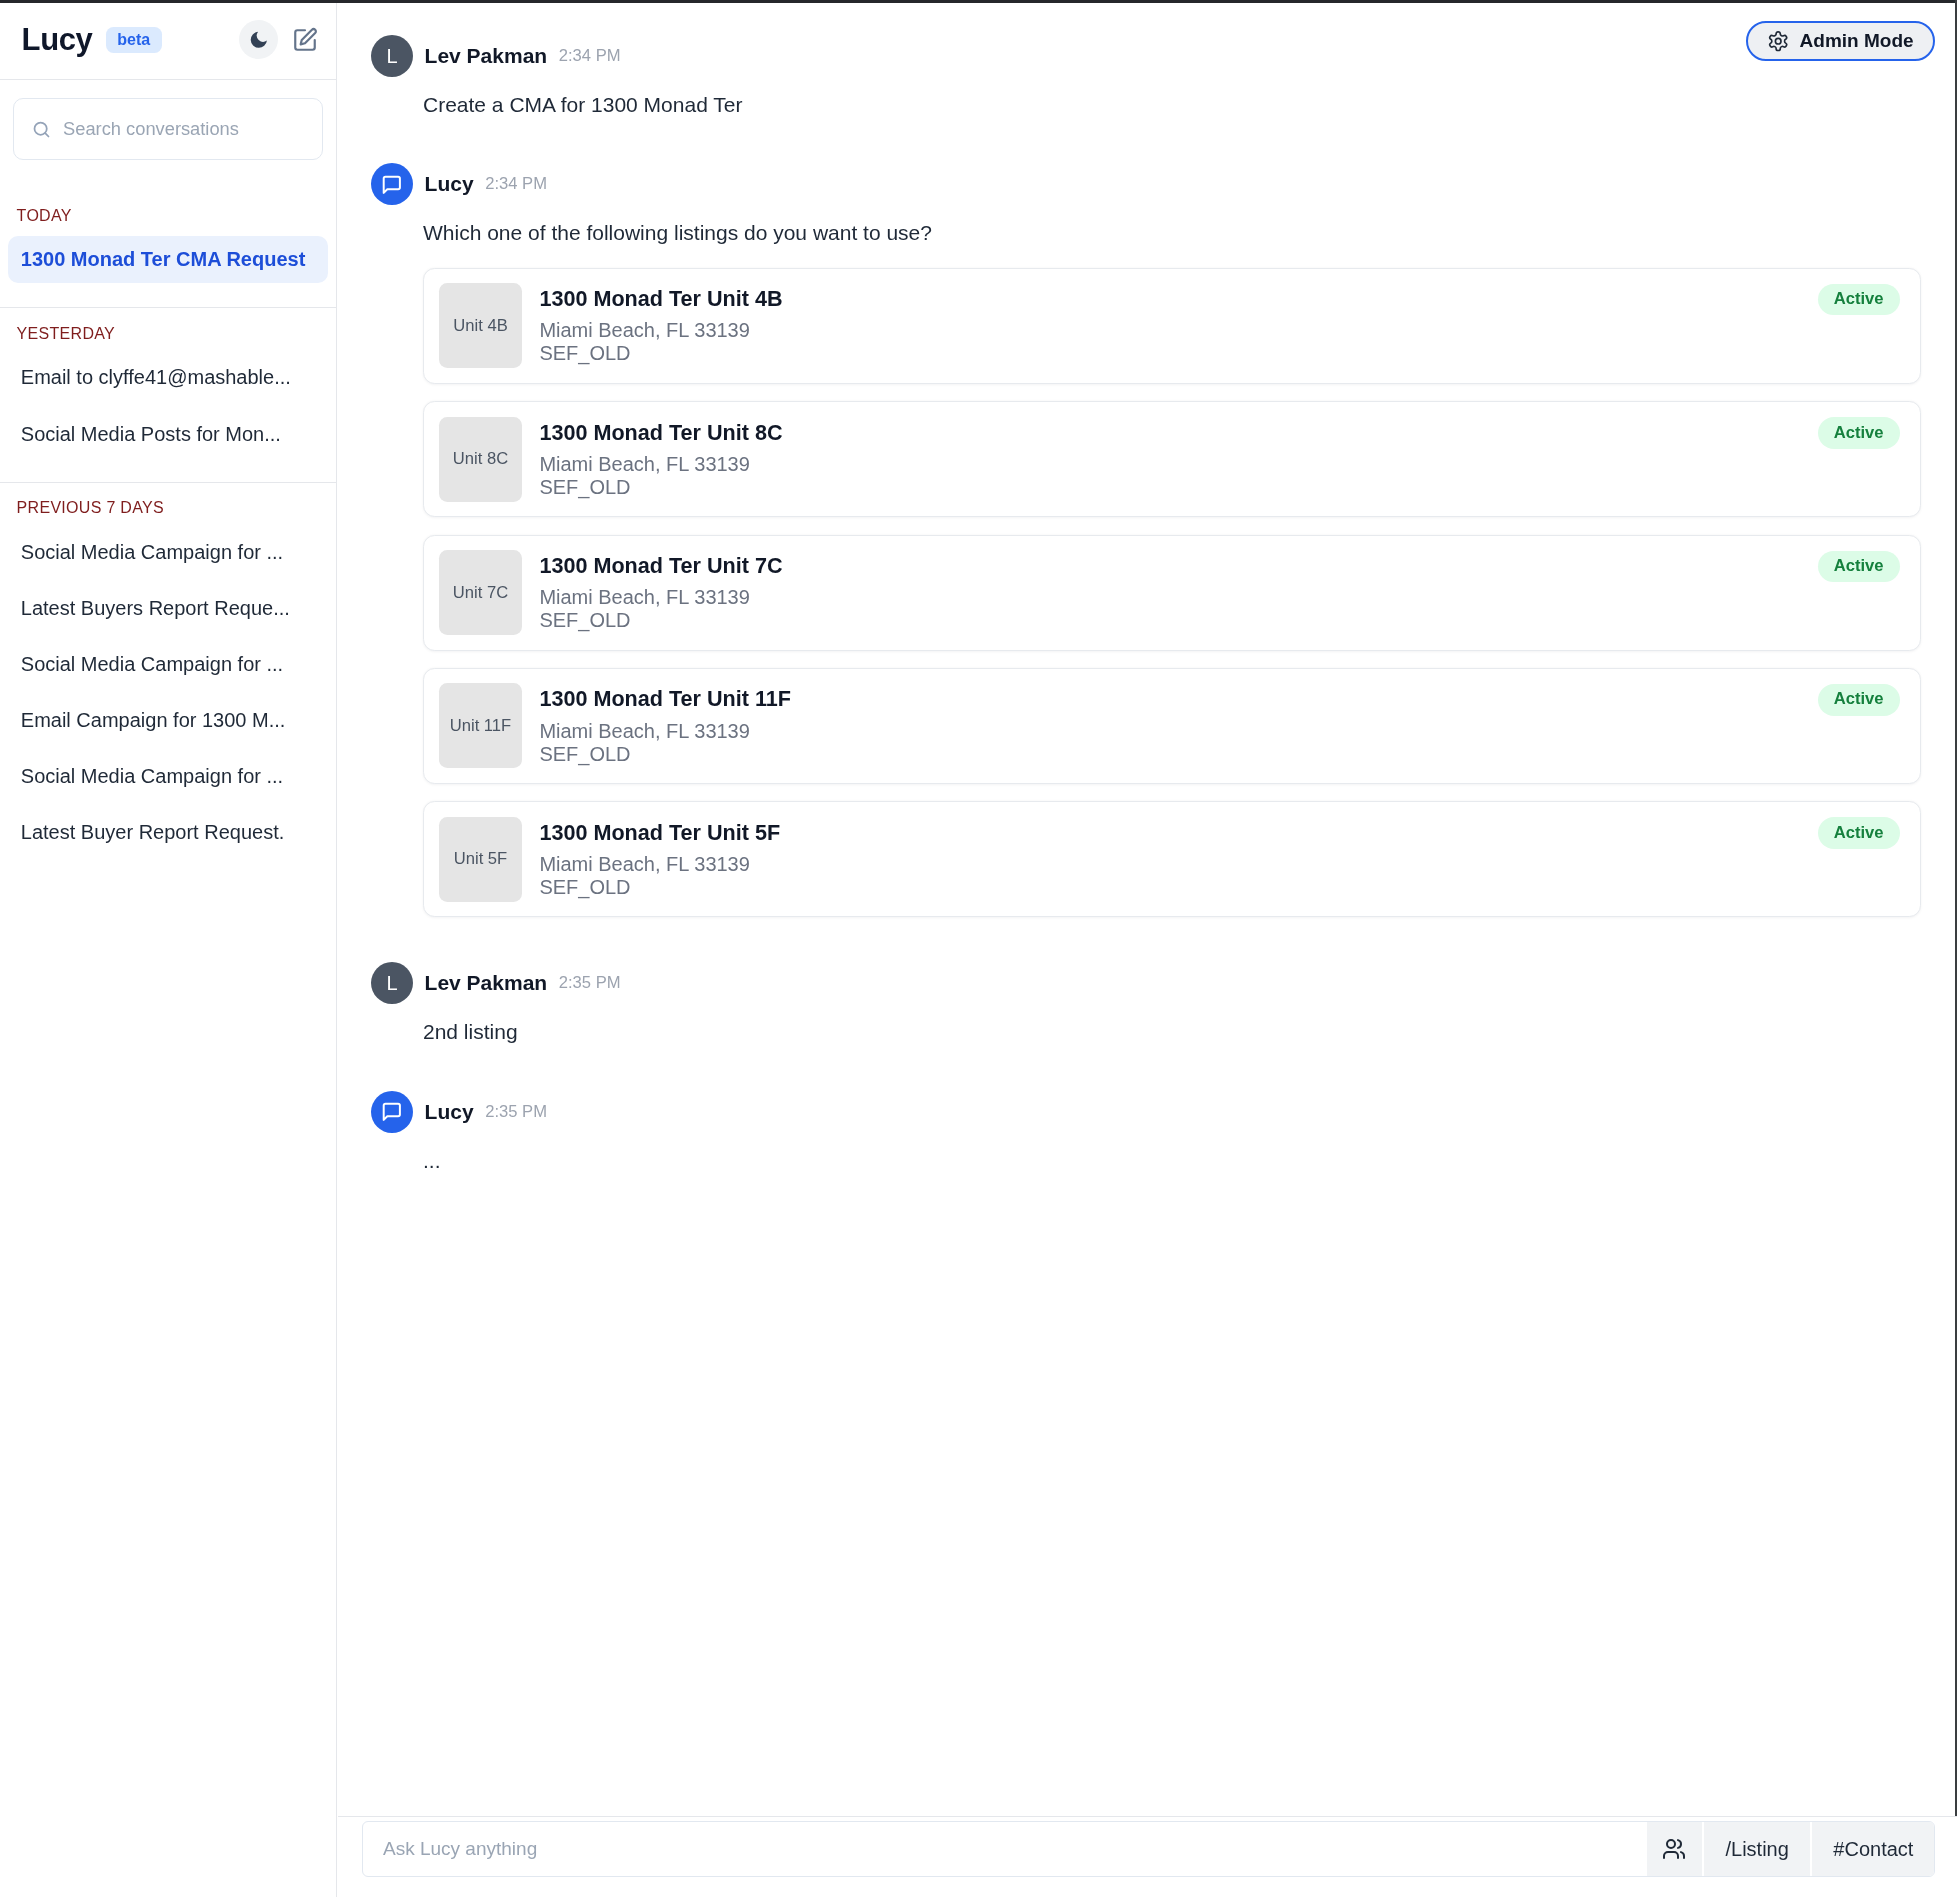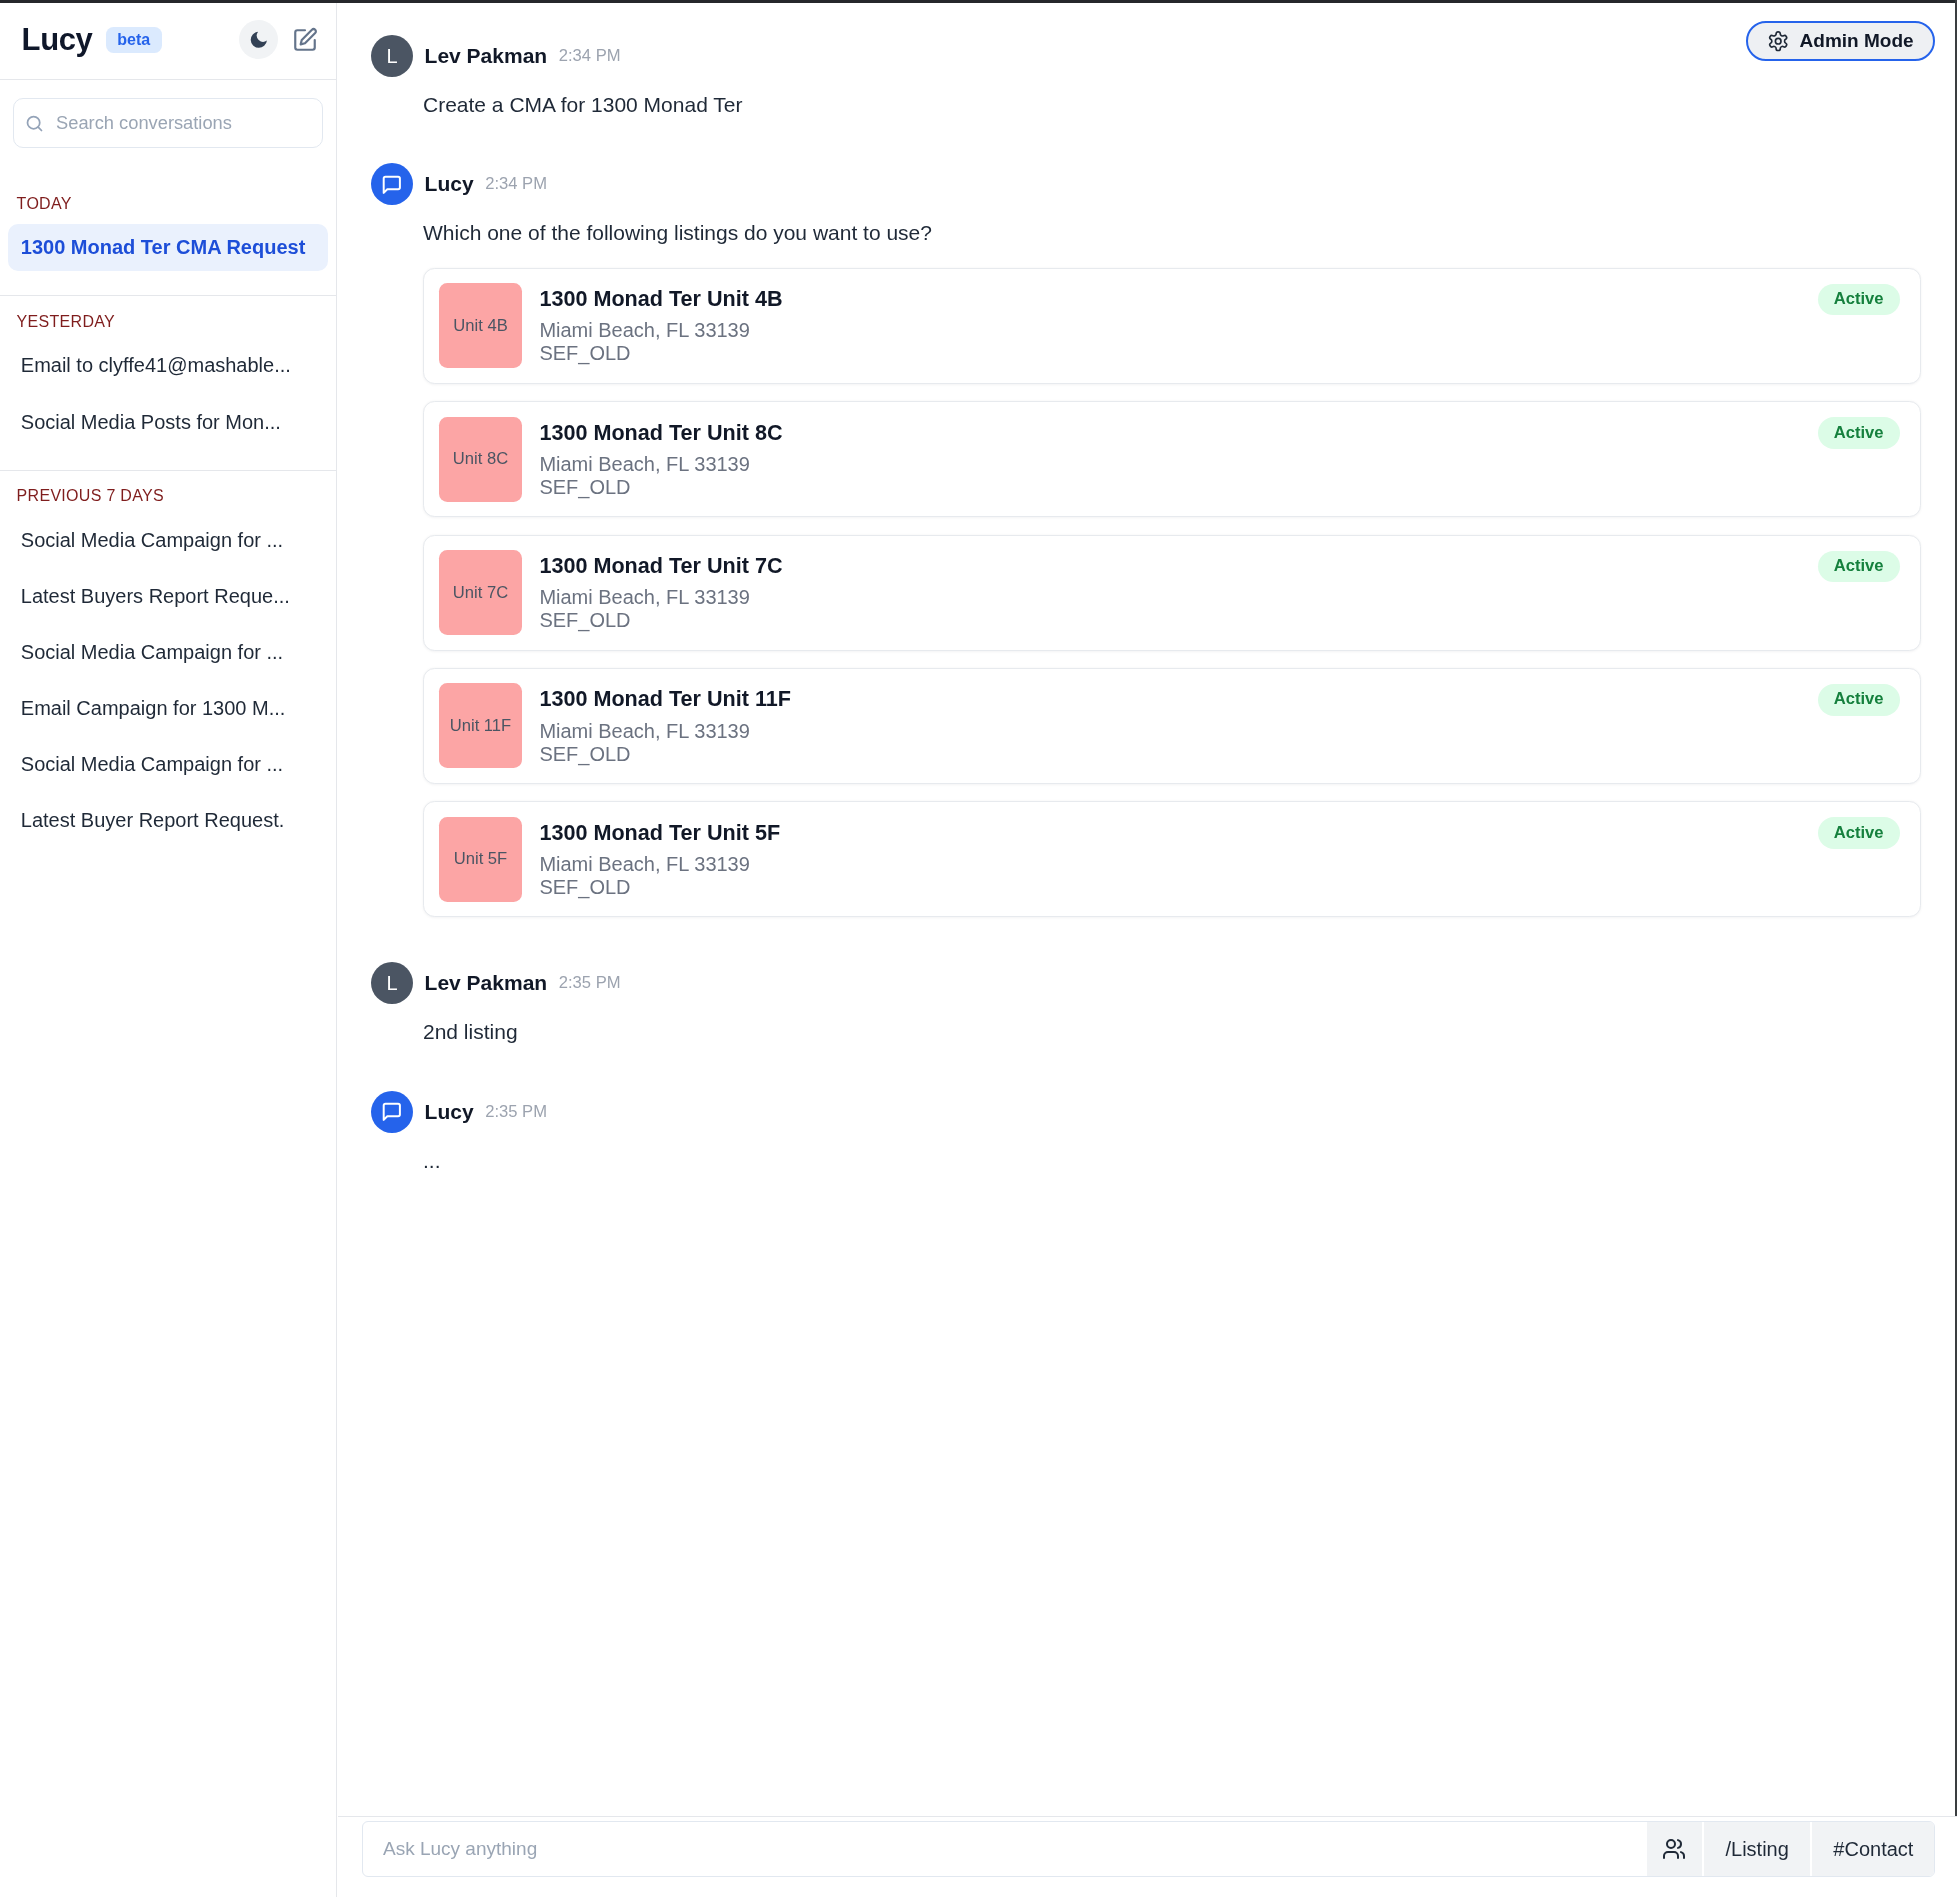--- a/index.html
+++ b/index.html
@@ -30,22 +30,22 @@
     padding:5px 11.6px; border-radius:7.5px; line-height:1;
   }
   .sb-header-spacer { flex:1; }
   .icon-btn { border:none; background:transparent; cursor:pointer; display:flex; align-items:center; justify-content:center; }
   .moon-btn { width:39px; height:39px; border-radius:50%; background:#f1f3f5; }
   .moon-btn svg { width:21.6px; height:21.6px; }
   .edit-btn svg { width:26px; height:26px; }
 
   .search-wrap { padding:18.3px 13.3px 16.6px; }
   .search-box {
-    height:50px; border:0.8px solid #e2e8f0; border-radius:10px;
-    display:flex; align-items:center; gap:10.8px; padding:0 10px; background:#fff;
+    height:62px; border:0.8px solid #e2e8f0; border-radius:10px;
+    display:flex; align-items:center; gap:10.8px; padding:0 17px; background:#fff;
   }
   .search-box svg { width:21px; height:21px; flex:0 0 auto; }
   .search-box input {
     border:none; outline:none; flex:1; font-size:18.3px; color:#1f2937;
     font-family:inherit; background:transparent;
   }
   .search-box input::placeholder { color:#9aa5b4; }
 
   .sb-section { padding:11.6px 8.3px 8.3px; }
   .sb-section.first { padding-top:30px; }
@@ -92,21 +92,21 @@
 
   .cards { grid-column:2; margin-top:21px; display:flex; flex-direction:column; gap:17.4px; }
   .card {
     position:relative; height:116px; background:#fff;
     border:0.8px solid #e7eaee; border-radius:11.6px;
     box-shadow:0 0.8px 2.5px rgba(16,24,40,0.05);
     display:flex; align-items:center; padding:0 20px 0 15px; gap:17.4px;
     cursor:pointer;
   }
   .thumb {
-    width:83px; height:85px; border-radius:8.3px; background:#fca5a5;
+    width:83px; height:85px; border-radius:8.3px; background:#e5e5e5;
     display:flex; align-items:center; justify-content:center;
     font-size:16.6px; color:#4b5563; flex:0 0 83px;
   }
   .card-info { flex:1; display:flex; flex-direction:column; justify-content:center; }
   .card-title { font-size:21.6px; font-weight:700; color:#111827; line-height:1.15; }
   .card-loc { font-size:20px; color:#6b7280; margin-top:7.5px; line-height:1.15; }
   .card-src { font-size:20px; color:#6b7280; line-height:1.1; }
   .status-badge {
     position:absolute; top:15px; right:20px;
     background:#dcfce7; color:#15803d; font-size:16.6px; font-weight:600;

